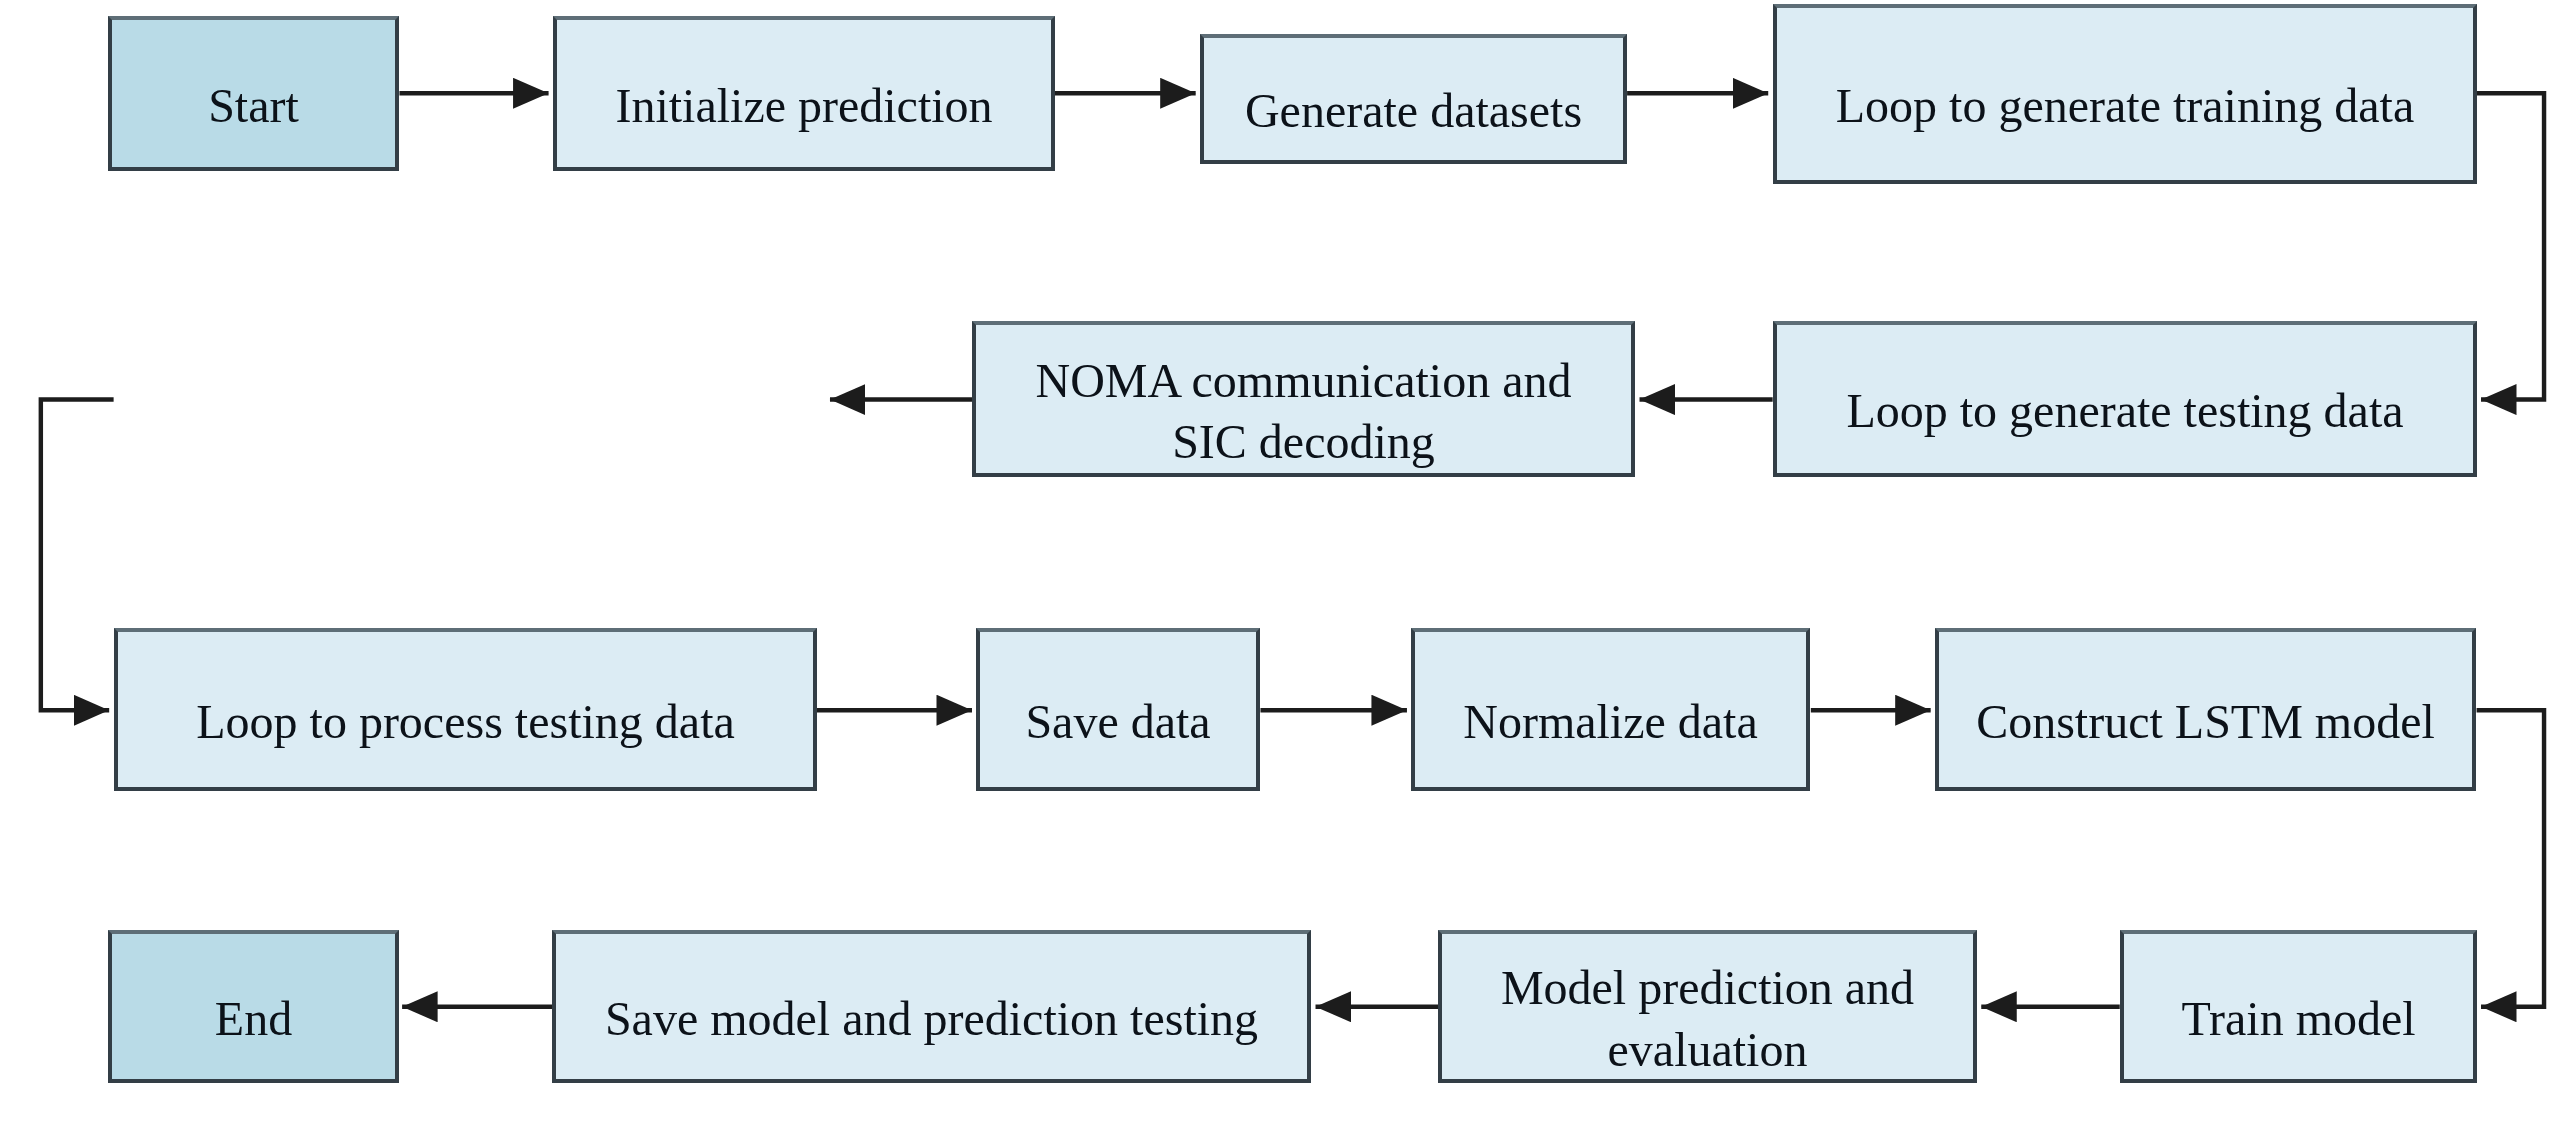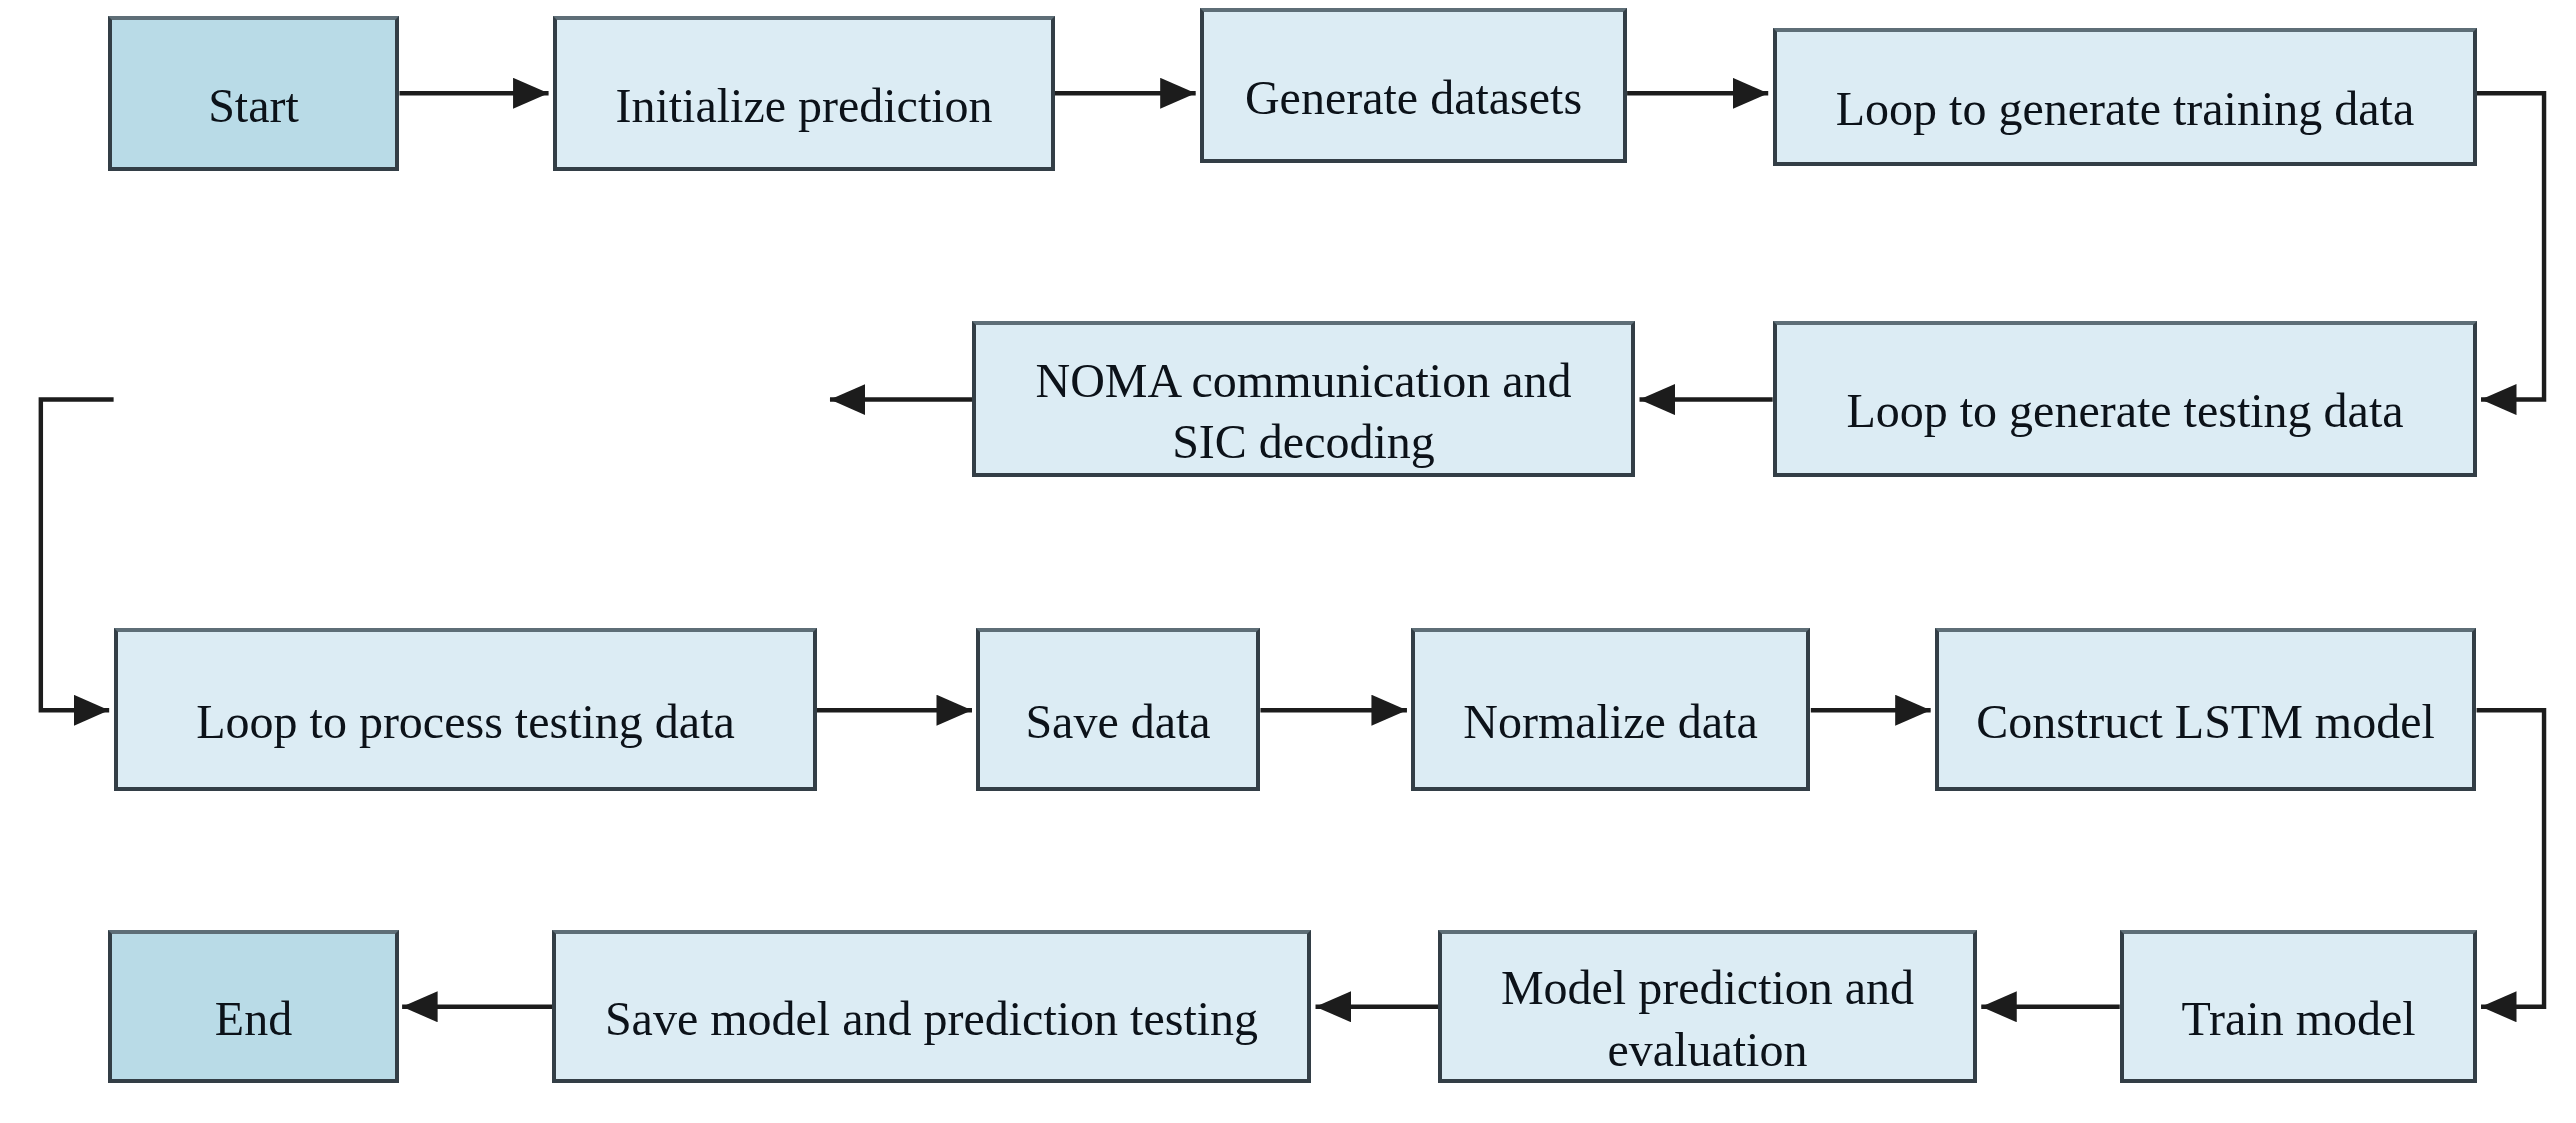--- a/index.html
+++ b/index.html
@@ -75,24 +75,24 @@
     <path class="edge" d="M1620,1134 L1482,1134" marker-end="url(#arrowhead)"></path>
     <path class="edge" d="M622,1134 L453,1134" marker-end="url(#arrowhead)"></path>
   </svg>
 
   <div class="node terminal" style="left:108px;top:16px;width:291px;height:155px">
     <span class="lbl">Start</span>
   </div>
   <div class="node process" style="left:553px;top:16px;width:502px;height:155px">
     <span class="lbl">Initialize prediction</span>
   </div>
-  <div class="node process" style="left:1200px;top:8px;width:427px;height:155px">
+  <div class="node process" style="left:1200px;top:34px;width:427px;height:130px">
     <span class="lbl">Generate datasets</span>
   </div>
-  <div class="node process" style="left:1773px;top:28px;width:704px;height:138px">
+  <div class="node process" style="left:1773px;top:4px;width:704px;height:180px">
     <span class="lbl">Loop to generate training data</span>
   </div>
 
   <div class="node process" style="left:972px;top:321px;width:663px;height:156px">
     <span class="lbl">NOMA communication and
 SIC decoding</span>
   </div>
   <div class="node process" style="left:1773px;top:321px;width:704px;height:156px">
     <span class="lbl">Loop to generate testing data</span>
   </div>

